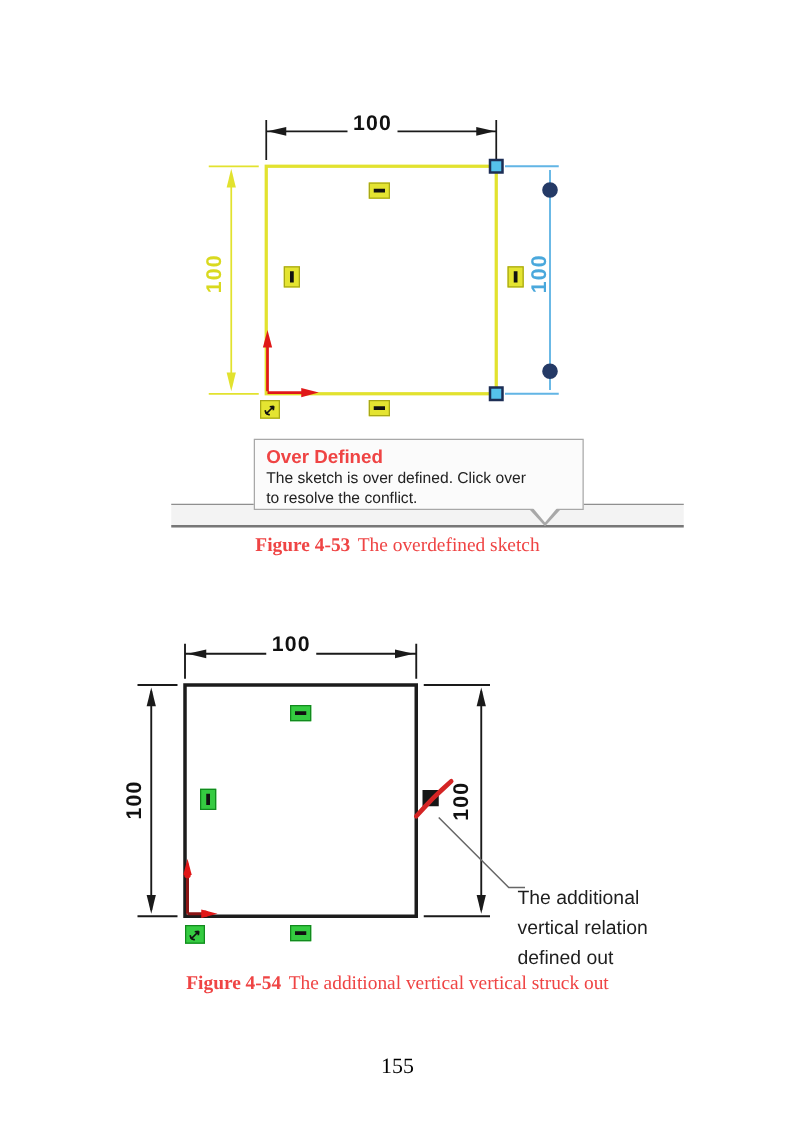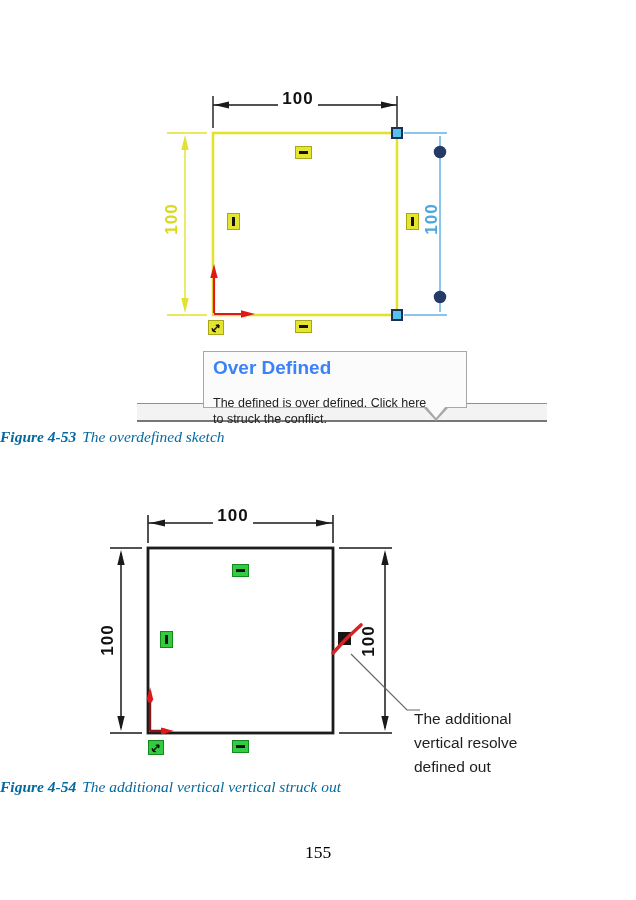--- a/index.html
+++ b/index.html
@@ -34,31 +34,31 @@
            width:40px;text-align:center;}
   .dimtext.rot{transform:translate(-50%,-50%) rotate(-90deg);}
   .dim-yellow{color:#d9d91f;}
   .dim-blue{color:#4aa8dc;}
 
   
   .band{position:absolute;left:137px;top:403px;width:410px;height:16px;background:#f3f3f3;
         border-top:1px solid #8f8f8f;border-bottom:2px solid #777;z-index:1;}
   .tooltip{position:absolute;left:203px;top:351px;width:264px;height:57px;background:#fbfbfb;
            border:1px solid #a8a8a8;z-index:2;box-sizing:border-box;padding:5px 9px 0 9px;}
-  .tooltip .title{font-size:19px;font-weight:bold;color:#3b82f6;margin-bottom:16px;}
+  .tooltip .title{font-size:15px;font-weight:bold;color:#ef4444;margin-bottom:0;}
   .tooltip .body{font-size:12.5px;color:#222;line-height:1.3;}
   .tt-tail-outer{position:absolute;left:220px;top:56px;width:0;height:0;
            border-left:12px solid transparent;border-right:12px solid transparent;
            border-top:13px solid #a8a8a8;}
   .tt-tail-inner{position:absolute;left:222px;top:54px;width:0;height:0;
            border-left:10px solid transparent;border-right:10px solid transparent;
            border-top:12px solid #fbfbfb;}
 
-  .caption{position:absolute;left:0;width:636px;text-align:left;
-           font-family:"Liberation Serif",serif;font-style:italic;font-size:15.5px;color:#0369a1;}
+  .caption{position:absolute;left:0;width:636px;text-align:center;
+           font-family:"Liberation Serif",serif;font-size:15.5px;color:#ef4444;}
   .cap-label{font-weight:bold;margin-right:6px;}
 
   .annotation{position:absolute;left:414px;top:675px;font-size:15.5px;color:#1e1e1e;line-height:24px;margin-top:32px;}
 
   .pagenum{position:absolute;left:0;top:842px;width:636px;text-align:center;
            font-family:"Liberation Serif",serif;font-size:17.5px;color:#000;}
 </style>
 </head>
 <body>
 
@@ -147,22 +147,22 @@
     </div>
 
   <div class="dimtext" style="left:278px;top:89px;">100</div>
   <div class="dimtext rot dim-yellow" style="left:172px;top:219px;">100</div>
   <div class="dimtext rot dim-blue" style="left:432px;top:219px;">100</div>
 
   <div class="band"></div>
   <div class="tooltip">
     <div class="title">Over Defined</div>
     <div class="body">
-      <span>The defined is over defined. Click here</span><br>
-      <span>to struck the conflict.</span>
+      <span>The sketch is over defined. Click over</span><br>
+      <span>to resolve the conflict.</span>
     </div>
     <div class="tt-tail-outer"></div>
     <div class="tt-tail-inner"></div>
   </div>
 
   <div class="caption" style="top:428px;">
     <span class="cap-label">Figure 4-53</span><span>The overdefined sketch</span>
   </div>
 
   <div class="badge green h" style="left:232px;top:564px;">
@@ -179,21 +179,21 @@
   <div class="badge green h" style="left:232px;top:740px;">
     <span class="bar-h"></span>
     </div>
 
   <div class="dimtext" style="left:213px;top:506px;">100</div>
   <div class="dimtext rot" style="left:108px;top:640px;">100</div>
   <div class="dimtext rot" style="left:369px;top:641px;">100</div>
 
   <div class="annotation">
     <span>The additional</span><br>
-    <span>vertical resolve</span><br>
+    <span>vertical relation</span><br>
     <span>defined out</span>
   </div>
 
   <div class="caption" style="top:778px;">
     <span class="cap-label">Figure 4-54</span><span>The additional vertical vertical struck out</span>
   </div>
 
   <div class="pagenum">155</div>
 </div>
 

